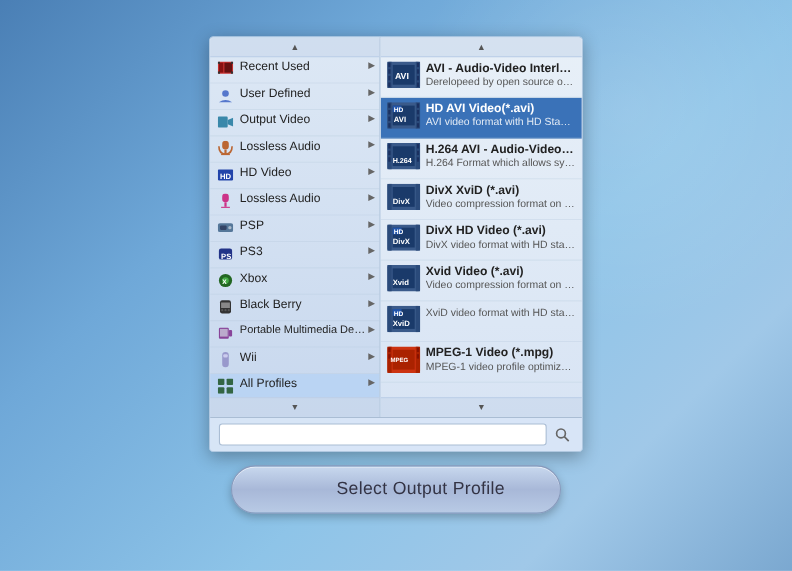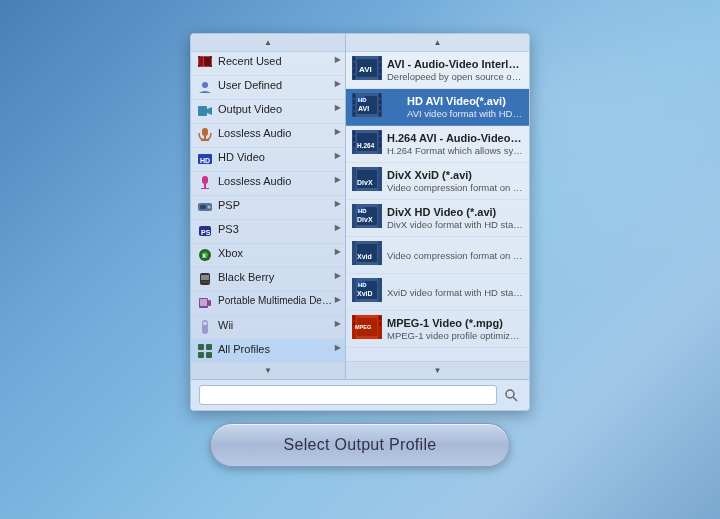--- a/index.html
+++ b/index.html
@@ -152,30 +152,29 @@
       margin-top: auto;
     }
 
     .right-items {
       flex: 1;
       overflow: hidden;
     }
 
     .right-item {
       display: flex;
-      align-items: center;
+      align-items: flex-start;
       padding: 4px 6px;
       cursor: pointer;
       border-bottom: 1px solid rgba(180,200,220,0.3);
       min-height: 36px;
     }
 
     .right-item.highlighted {
       background: #3a72b8;
-      gap: 20px;
     }
 
     .right-item-text {
       flex: 1;
       overflow: hidden;
     }
 
     .right-item-title {
       font-size: 11px;
       font-weight: 600;
@@ -239,21 +238,21 @@
       background: linear-gradient(180deg, #c8d8ee 0%, #a8b8d8 50%, #b8cae5 100%);
       border: 1px solid #8899bb;
       border-radius: 25px;
       padding: 12px 50px;
       font-size: 16px;
       font-weight: 500;
       color: #334;
       cursor: pointer;
       box-shadow: 0 3px 8px rgba(0,0,0,0.25), inset 0 1px 0 rgba(255,255,255,0.6);
       min-width: 300px;
-      text-align: center;
+      text-align: right;
       letter-spacing: 0.3px;
     }
 
     .right-item-icon-wrapper {
       width: 30px;
       height: 28px;
       margin-right: 5px;
       flex-shrink: 0;
       position: relative;
     }
@@ -554,20 +553,21 @@
             <div class="right-item-icon-wrapper">
               <svg class="film-icon-svg" viewBox="0 0 30 24" xmlns="http://www.w3.org/2000/svg">
                 <rect x="0" y="0" width="30" height="24" rx="2" fill="#3a5a8a"></rect>
                 <rect x="0" y="0" width="4" height="24" fill="#2a4a7a"></rect>
                 <rect x="26" y="0" width="4" height="24" fill="#2a4a7a"></rect>
                 <rect x="5" y="3" width="20" height="18" fill="#1a3a6a"></rect>
                 <text x="5" y="18" font-size="7" font-weight="bold" fill="white" font-family="Arial">Xvid</text>
               </svg>
             </div>
             <div class="right-item-text">
+              <div class="right-item-title">Xvid Video (*.avi)</div>
               <div class="right-item-desc">Video compression format on MPEG4,devel...</div>
             </div>
           </div>
 
           <div class="right-item">
             <div class="right-item-icon-wrapper">
               <svg class="film-icon-svg" viewBox="0 0 30 24" xmlns="http://www.w3.org/2000/svg">
                 <rect x="0" y="0" width="30" height="24" rx="2" fill="#3a5a8a"></rect>
                 <rect x="0" y="0" width="4" height="24" fill="#2a4a7a"></rect>
                 <rect x="26" y="0" width="4" height="24" fill="#2a4a7a"></rect>

